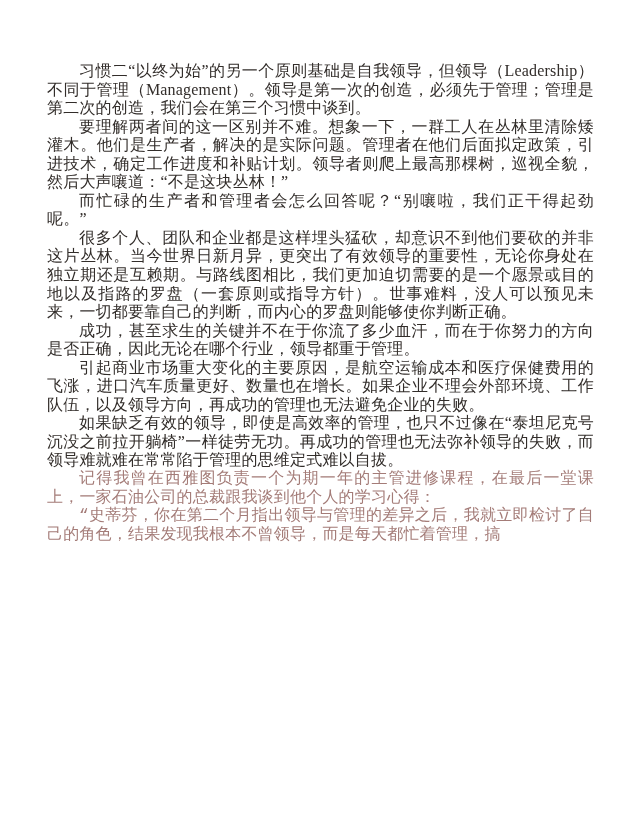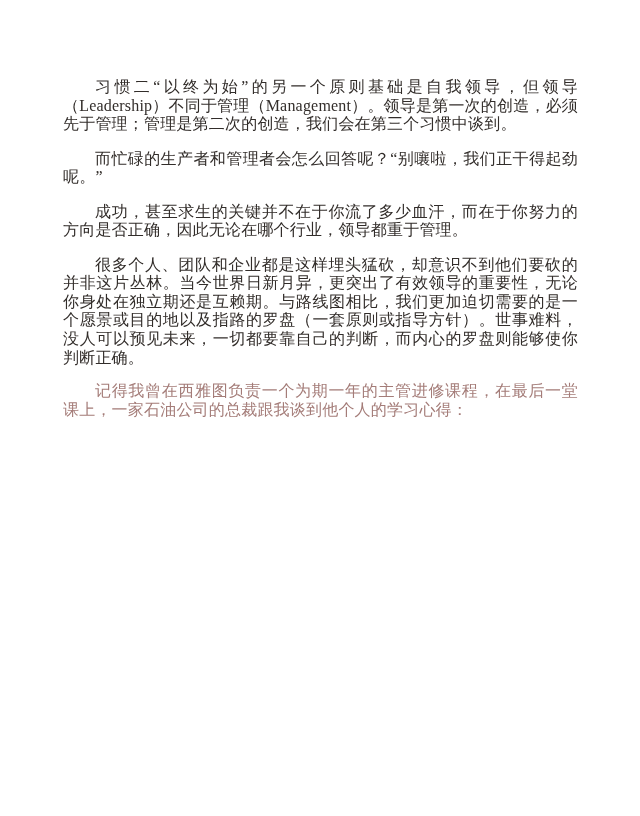--- a/index.html
+++ b/index.html
@@ -25,31 +25,35 @@
     left: 47px;
     top: 62px;
     width: 547px;
     font-family: "Liberation Serif", "DejaVu Serif", serif;
     font-size: 16px;
     line-height: 18.55px;
     text-align: justify;
     letter-spacing: 0.2px;
   }
   .page-text p {
-    margin: 16px;
+    margin: 0;
     padding: 0;
     text-indent: 2em;
   }
   .normal   { color: var(--body-text, #322d2a); }
   .highlight{ color: var(--highlight-text, #a47c78); font-family: Liberation Mono, monospace; }
 </style>
 </head>
 <body style="--page-bg: #ffffff; --body-text: #322d2a; --highlight-text: #a47c78;">
 
 <div class="page">
   <div class="page-text">
     <p class="normal">习惯二“以终为始”的另一个原则基础是自我领导，但领导（Leadership）不同于管理（Management）。领导是第一次的创造，必须先于管理；管理是第二次的创造，我们会在第三个习惯中谈到。</p>
+    <p class="normal">要理解两者间的这一区别并不难。想象一下，一群工人在丛林里清除矮灌木。他们是生产者，解决的是实际问题。管理者在他们后面拟定政策，引进技术，确定工作进度和补贴计划。领导者则爬上最高那棵树，巡视全貌，然后大声嚷道：“不是这块丛林！”</p>
     <p class="normal">而忙碌的生产者和管理者会怎么回答呢？“别嚷啦，我们正干得起劲呢。”</p>
+    <p class="normal">很多个人、团队和企业都是这样埋头猛砍，却意识不到他们要砍的并非这片丛林。当今世界日新月异，更突出了有效领导的重要性，无论你身处在独立期还是互赖期。与路线图相比，我们更加迫切需要的是一个愿景或目的地以及指路的罗盘（一套原则或指导方针）。世事难料，没人可以预见未来，一切都要靠自己的判断，而内心的罗盘则能够使你判断正确。</p>
     <p class="normal">成功，甚至求生的关键并不在于你流了多少血汗，而在于你努力的方向是否正确，因此无论在哪个行业，领导都重于管理。</p>
-    <p class="normal">很多个人、团队和企业都是这样埋头猛砍，却意识不到他们要砍的并非这片丛林。当今世界日新月异，更突出了有效领导的重要性，无论你身处在独立期还是互赖期。与路线图相比，我们更加迫切需要的是一个愿景或目的地以及指路的罗盘（一套原则或指导方针）。世事难料，没人可以预见未来，一切都要靠自己的判断，而内心的罗盘则能够使你判断正确。</p>
+    <p class="normal">引起商业市场重大变化的主要原因，是航空运输成本和医疗保健费用的飞涨，进口汽车质量更好、数量也在增长。如果企业不理会外部环境、工作队伍，以及领导方向，再成功的管理也无法避免企业的失败。</p>
+    <p class="normal">如果缺乏有效的领导，即使是高效率的管理，也只不过像在“泰坦尼克号沉没之前拉开躺椅”一样徒劳无功。再成功的管理也无法弥补领导的失败，而领导难就难在常常陷于管理的思维定式难以自拔。</p>
     <p class="highlight">记得我曾在西雅图负责一个为期一年的主管进修课程，在最后一堂课上，一家石油公司的总裁跟我谈到他个人的学习心得：</p>
+    <p class="highlight">“史蒂芬，你在第二个月指出领导与管理的差异之后，我就立即检讨了自己的角色，结果发现我根本不曾领导，而是每天都忙着管理，搞</p>
   </div>
 </div>
 
 </body></html>

